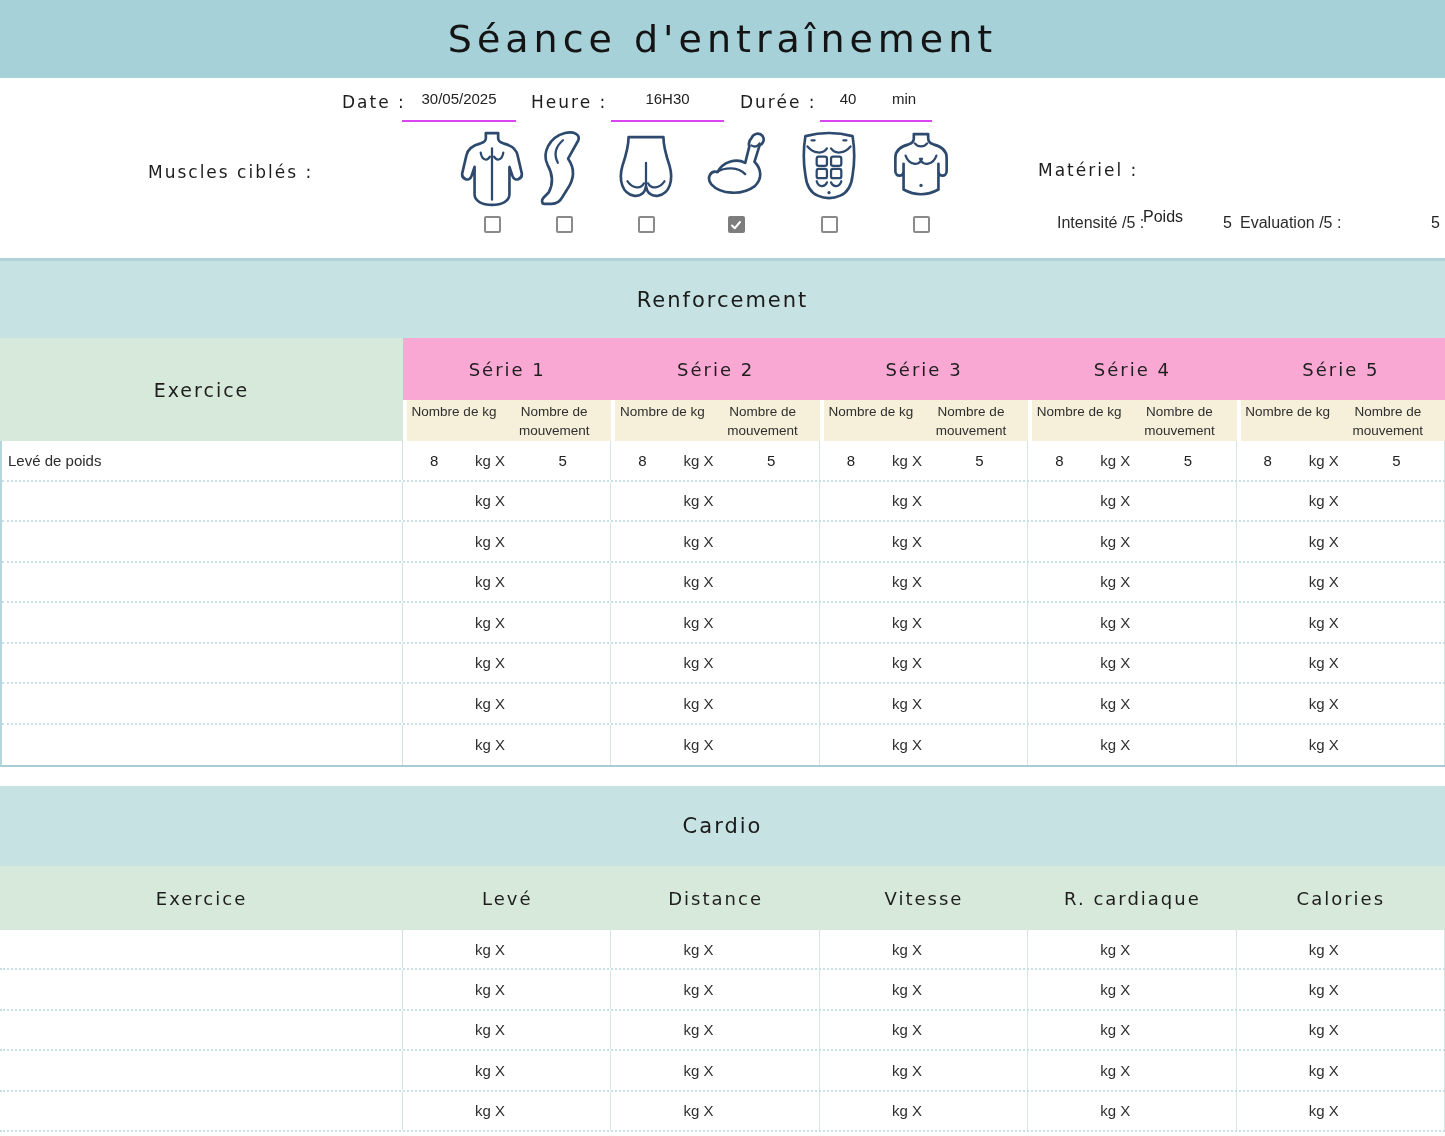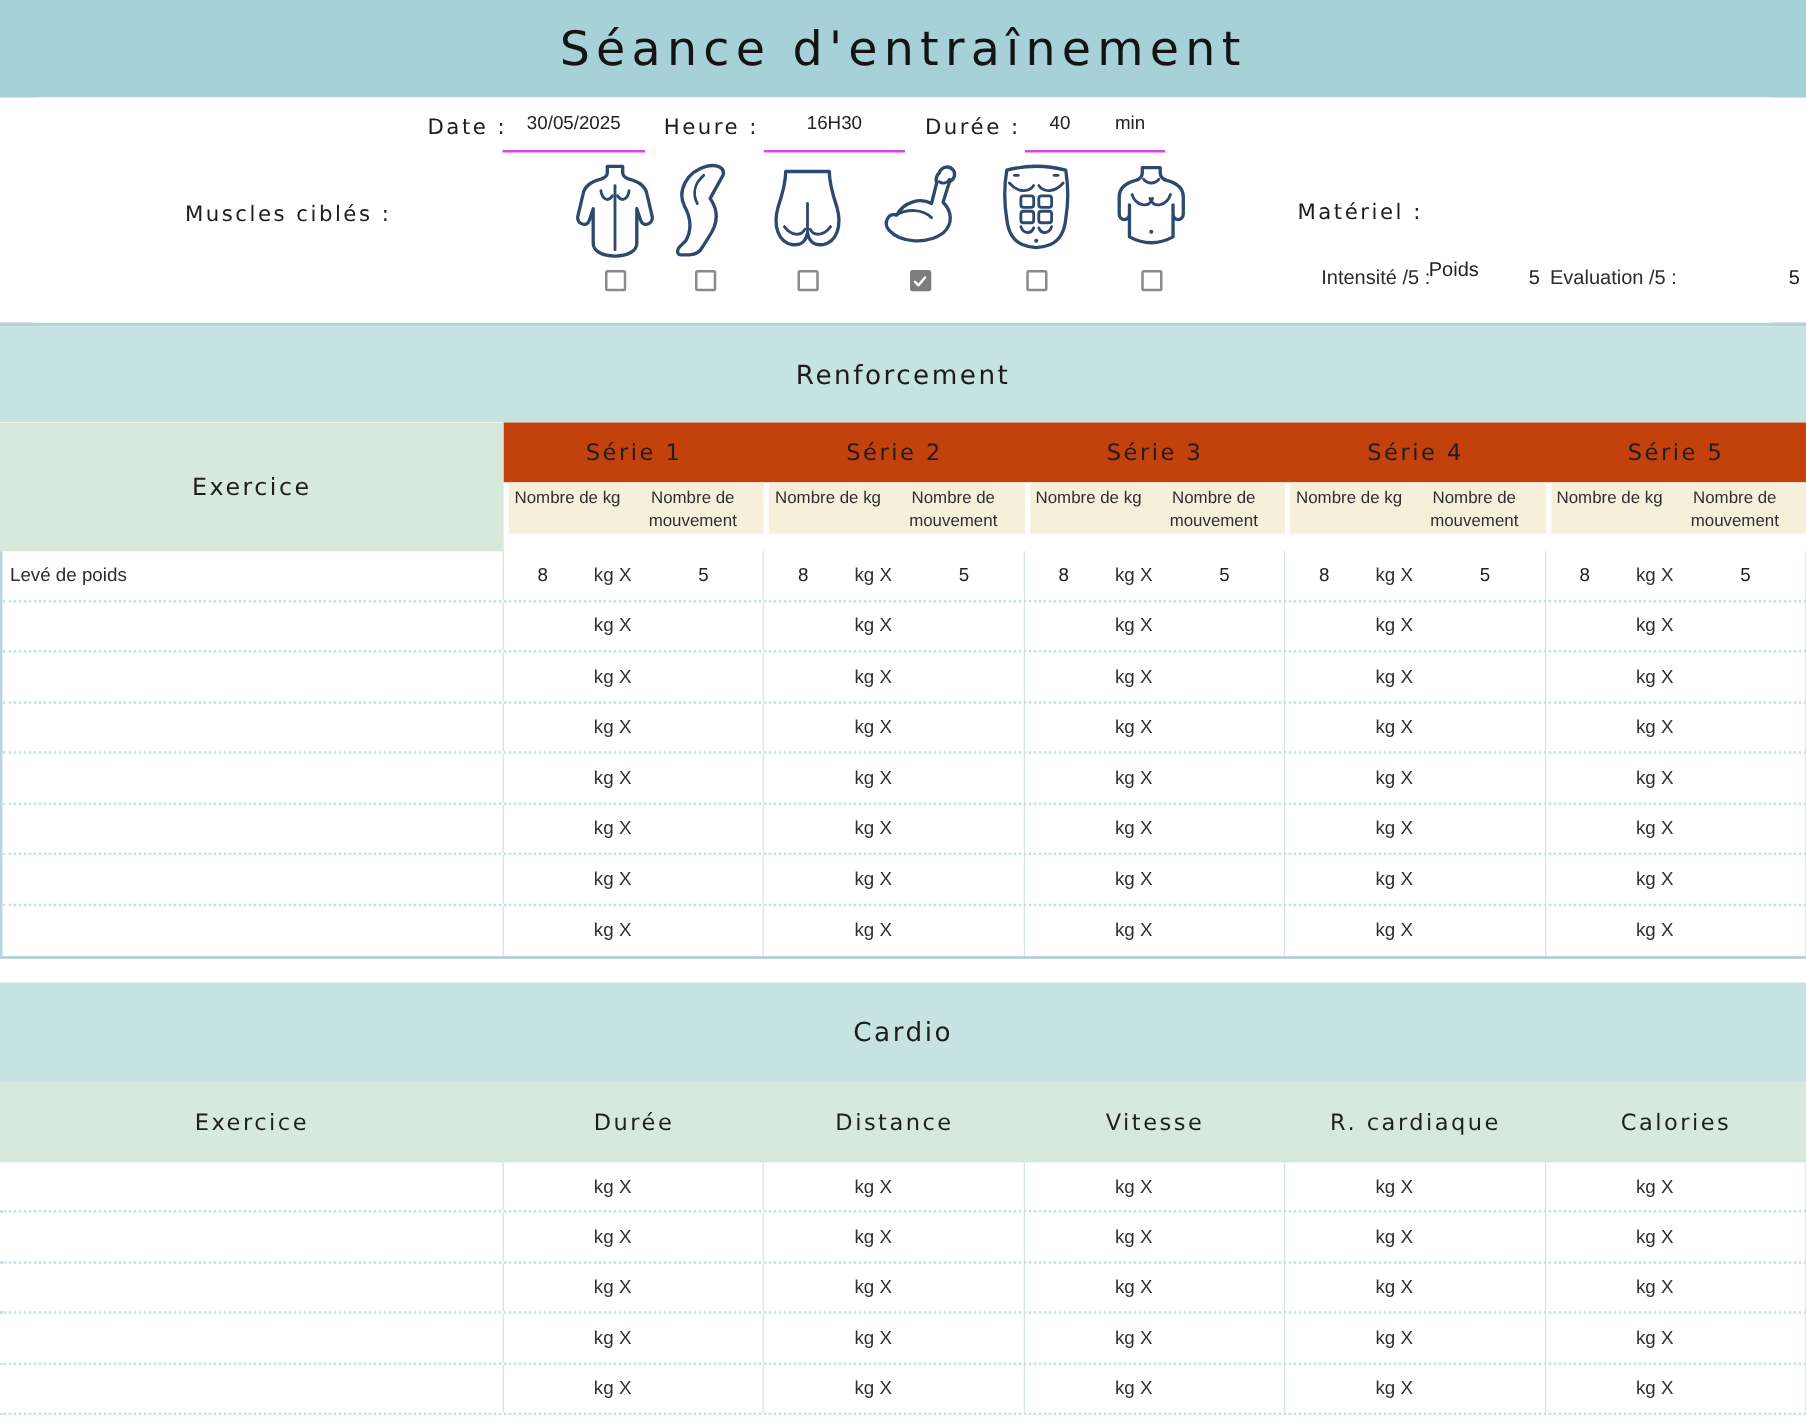--- a/index.html
+++ b/index.html
@@ -8,21 +8,21 @@
     position:relative; width:1445px; height:1136px; overflow:hidden;
     background:#fff; font-family:"Liberation Sans", sans-serif; color:#2b2b2b;
   }
   .hand { font-family:"DejaVu Sans", sans-serif; font-weight:400; color:#1d1d1d; }
 
   
   .title-band { height:78px; background:#a7d1d9; display:flex; align-items:center; justify-content:center; }
   .title-band h1 { font-family:"DejaVu Sans", sans-serif; font-weight:400; font-size:38px; letter-spacing:5px; color:#141414; }
 
   
-  .meta { position:relative; height:180px; background:#fff;border-radius:30px; }
+  .meta { position:relative; height:180px; background:#fff; }
   .m-lbl { position:absolute; font-size:17px; letter-spacing:2px; }
   .m-val { position:absolute; font-size:15px; color:#222; text-align:center; padding-top:2px; }
   .underlined { border-bottom:2px solid #d946ef; height:34px; }
   .duree-box { display:flex; }
   .duree-box span { flex:1; text-align:center; }
   .plain-val { position:absolute; font-size:16px; color:#222;margin-top:48px; }
   .rate-lbl { position:absolute; font-size:16px; color:#2b2b2b; }
   .rate-val { position:absolute; font-size:16px; color:#222; text-align:right; }
 
   .muscles-row { position:absolute; left:0; top:0; width:100%; height:100%; }
@@ -41,21 +41,21 @@
 
   
   .renf { border-top:3px solid #b2d3d9; }
   .renf .band { height:77px; }
   .renf-head { display:flex; height:103px; background:#fff; }
   .exercice-head {
     width:403px; background:#d7e9da; display:flex; align-items:center; justify-content:center;
     font-family:"DejaVu Sans", sans-serif; font-size:19px; letter-spacing:2px; color:#1e1e1e;
   }
   .head-right { flex:1; display:flex; flex-direction:column; }
-  .serie-row { height:48px; display:flex; background:#c2410c; }
+  .serie-row { height:62px; display:flex; background:#f9a8d4; }
   .serie-label { flex:1; display:flex; align-items:center; justify-content:center;
     font-family:"DejaVu Sans", sans-serif; font-size:18px; letter-spacing:2px; color:#1e1e1e; }
   .sub-row { height:41px; display:flex; background:#fff; }
   .sub-group { flex:1; background:#f6f0da; margin-left:4px; display:flex; }
   .sub-kg { width:46%; text-align:center; font-size:13.5px; line-height:1.4; color:#2e2e2e; padding-top:3px; }
   .sub-mv { width:54%; text-align:center; font-size:13.5px; line-height:1.4; color:#2e2e2e; padding:3px 4px 0 0; }
 
   .renf-body { border-left:2px solid #b5d6db; border-bottom:2px solid #a9cbd3; }
   .t-row { display:flex; height:40.5px; border-bottom:2px dotted #c5e1e6; }
   .renf-body .t-row:last-child { border-bottom:none; }
@@ -455,21 +455,21 @@
         </div>
       </div>
   </section>
 
   <section class="cardio">
     <div class="band">
       <span>Cardio</span>
     </div>
     <div class="cardio-head">
         <div class="cardio-col first">Exercice</div>
-        <div class="cardio-col">Durée</div>
+        <div class="cardio-col">Levé</div>
         <div class="cardio-col">Distance</div>
         <div class="cardio-col">Vitesse</div>
         <div class="cardio-col">R. cardiaque</div>
         <div class="cardio-col">Calories</div>
       </div>
     <div class="cardio-body">
         <div class="t-row">
           <div class="cell-ex"></div>
           <div class="set-group">
             <div class="c-kg"></div>

